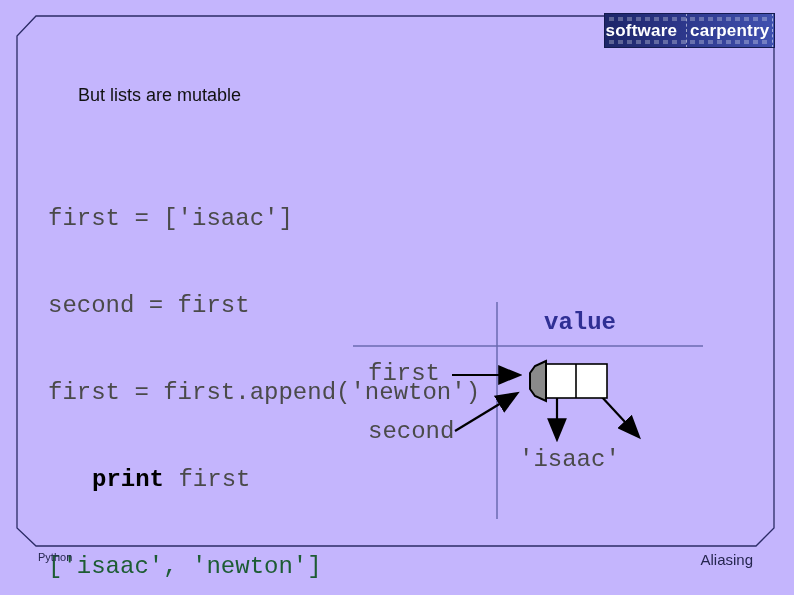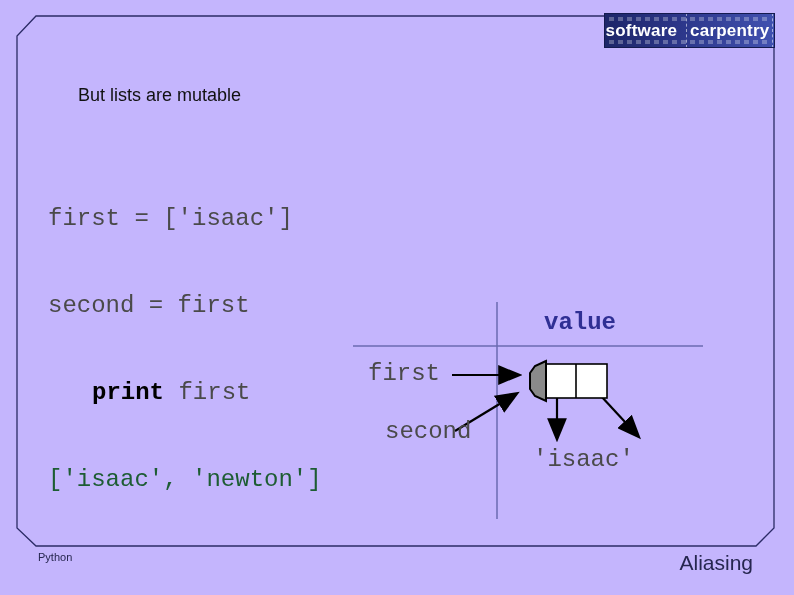--- a/index.html
+++ b/index.html
@@ -46,46 +46,47 @@
   .code .out { color:#1d5c33; }
   
   .dtext {
     position:absolute; font-family:"Liberation Mono", monospace;
     font-size:24px; line-height:24px; color:#4a4a4a; white-space:nowrap;
   }
   .dhead { font-weight:bold; color:#2f2f94; }
   .t-variable { left:368px; top:311px; }
   .t-value    { left:520px; top:311px;margin-left:24px; }
   .t-first    { left:368px; top:362px; }
-  .t-second   { left:368px; top:420px;margin-left:17px; }
-  .t-isaac    { left:519px; top:448px;margin-left:14px; }
+  .t-second   { left:368px; top:420px; }
+  .t-isaac    { left:519px; top:448px; }
   .t-newton   { left:679px; top:448px; }
   
   .footer-left  { position:absolute; left:38px;  top:551px; font-size:11px; color:#26264f; }
-  .footer-right { position:absolute; right:41px; top:551px; font-size:21px; color:#26264f; }
+  .footer-right { position:absolute; right:41px; top:551px; font-size:15px; color:#26264f; }
 </style>
 </head>
 <body>
 
 <div id="stage">
 
   <svg id="border-svg" viewBox="0 0 794 595">
     <path d="M36,16 L754,16 L774,36 L774,528 L756,546 L36,546 L17,528 L17,36 Z" fill="none" stroke="#2b2b66" stroke-width="1.3"></path>
   </svg>
 
   <div class="logo">
     <span class="word word1">software</span>
     <span class="word word2">carpentry</span>
   </div>
 
   <div class="title">But lists are mutable</div>
 
   <div class="code">
     <div>first = ['isaac']</div>
     <div>second = first</div>
+    <div>first = first.append('newton')</div>
     <div><span class="kw">print</span><span> first</span></div>
     <div class="out">['isaac', 'newton']</div>
     
     
   </div>
 
   <svg id="diagram-svg" viewBox="0 0 794 595">
     <defs>
       <marker id="ah" markerWidth="11" markerHeight="9" refX="9" refY="4.5" orient="auto">
         <path d="M0,0 L11,4.5 L0,9 Z" fill="#000000"></path>

